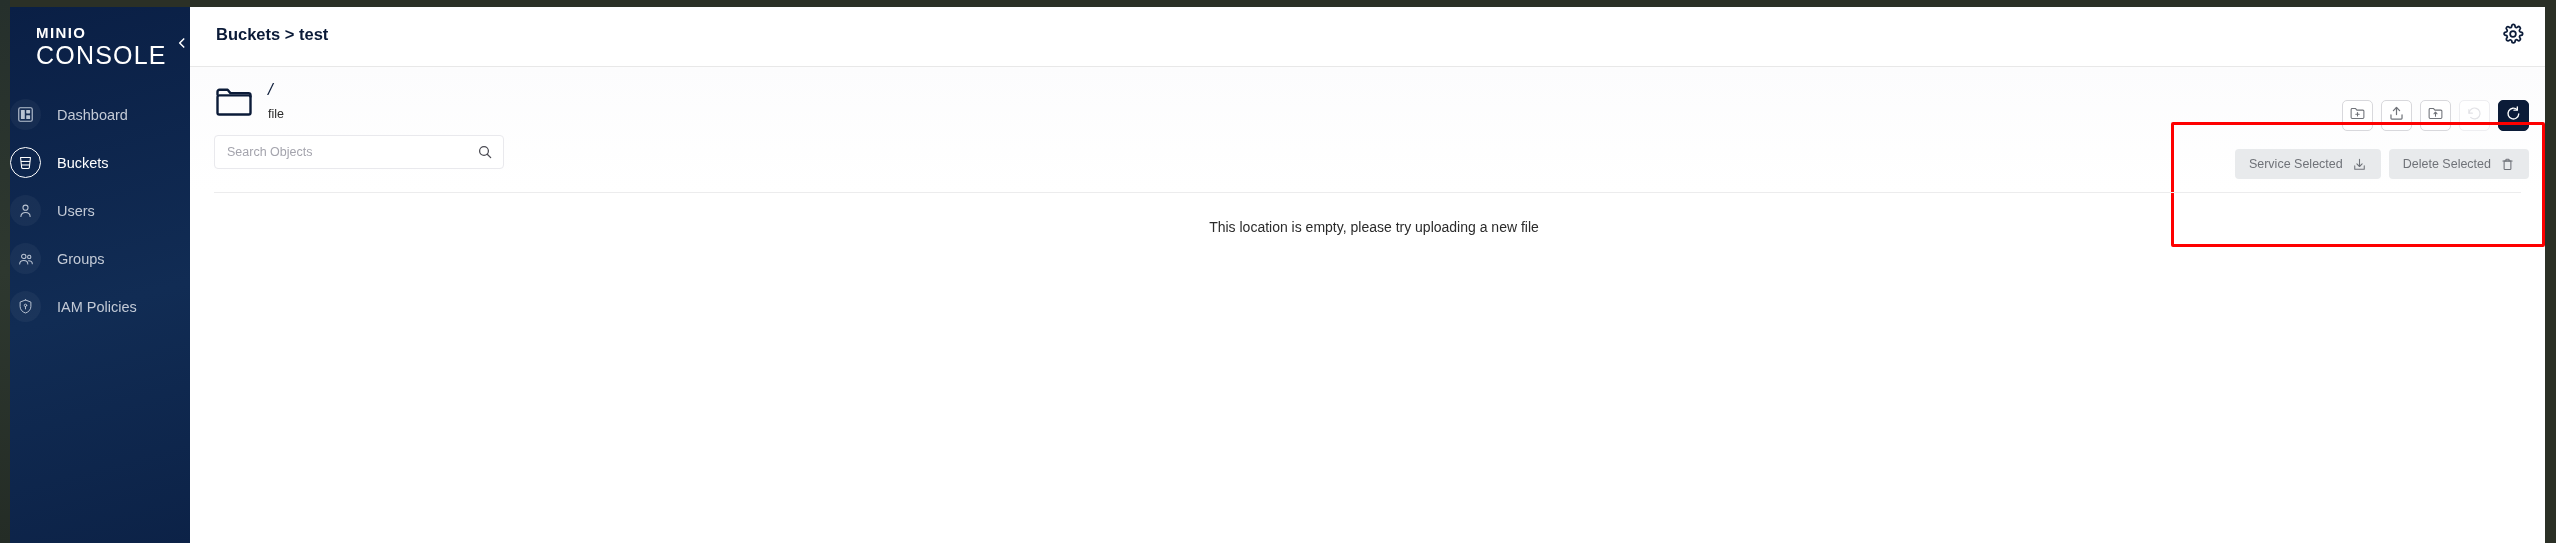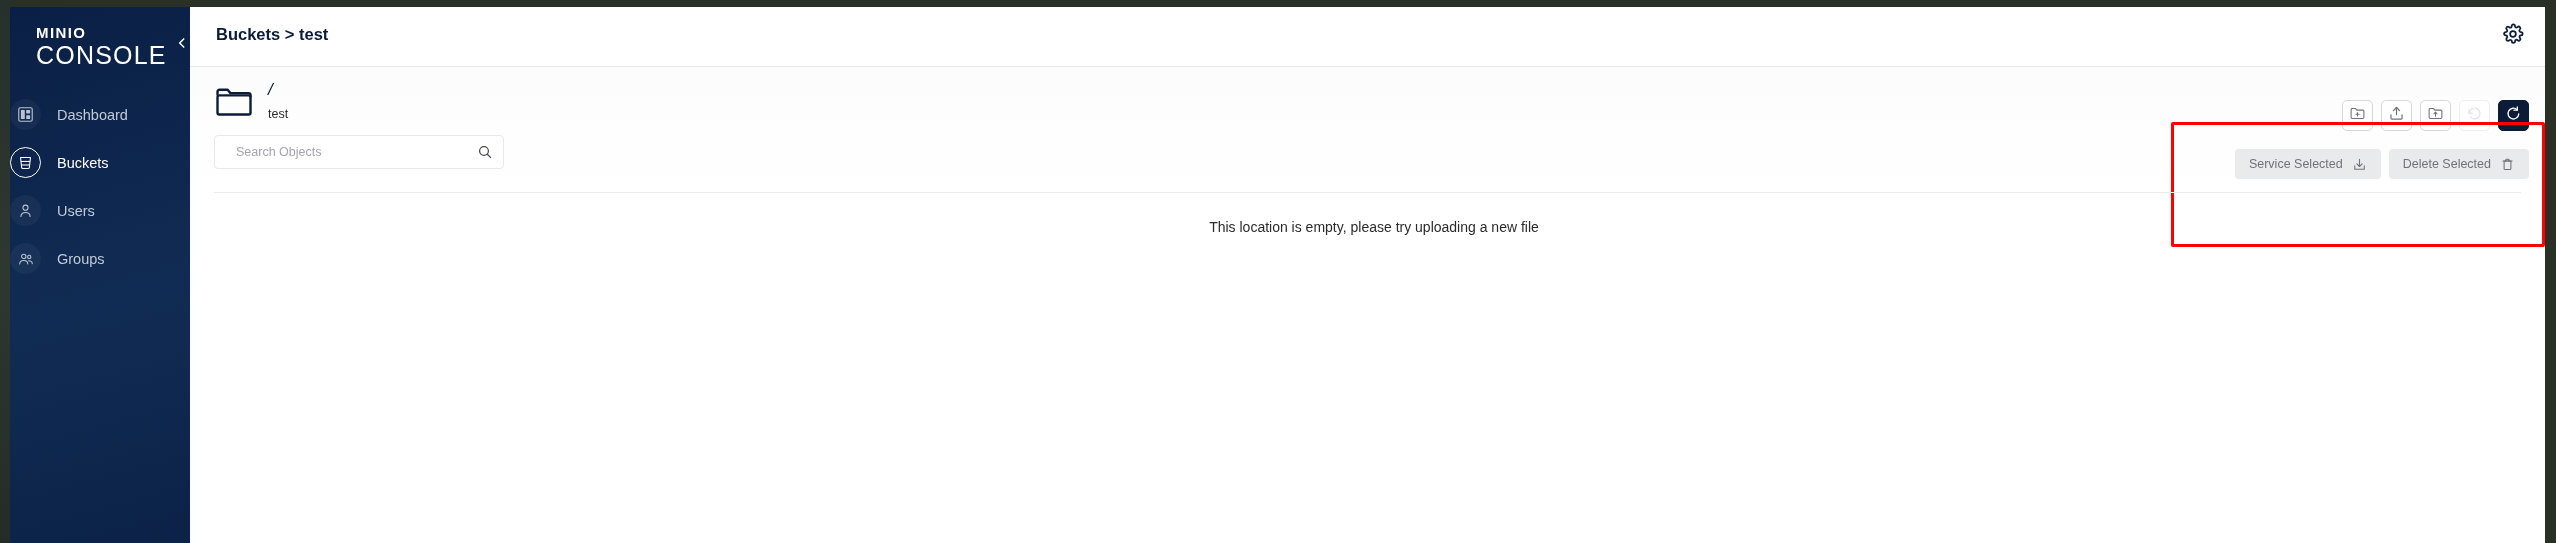--- a/index.html
+++ b/index.html
@@ -105,21 +105,21 @@
     line-height: 18px; font-style: italic;
   }
   .path-name {
     font-size: 12.5px; color: #2b2b2b; margin-top: 9px; line-height: 13px;
   }
   .search-box {
     position: absolute; left: 24px; top: 68px;
     width: 290px; height: 34px;
     border: 1px solid #e9e9ed; border-radius: 4px;
     background: #fff; display: flex; align-items: center;
-    padding: 0 10px 0 21px;
+    padding: 0 10px 0 12px;
   }
   .search-box input {
     border: 0; outline: 0; flex: 1;
     font-family: "Liberation Sans", sans-serif;
     font-size: 12.5px; color: #2b2b2b; background: transparent;
   }
   .search-box input::placeholder { color: #a4a4ad; }
   .search-icon { width: 16px; height: 16px; flex: 0 0 16px; cursor: pointer; }
 
   
@@ -225,20 +225,30 @@
             <circle cx="9" cy="8.5" r="2.9"></circle>
             <circle cx="16.3" cy="9.2" r="2.2"></circle>
             <path d="M3.6 18.5c0-3 2.4-4.6 5.4-4.6s5.4 1.6 5.4 4.6"></path>
             <path d="M15.4 14.2c2.6 0 5 1.2 5 4"></path>
           </svg>
         </span>
         <span class="nav-label">Groups</span>
       </div>
 
 
+      <div class="nav-item">
+        <span class="nav-icon">
+          <svg width="17" height="17" viewBox="0 0 24 24" fill="none" stroke="#b9c3d2" stroke-width="1.4" stroke-linecap="round" stroke-linejoin="round">
+            <path d="M12 2.8l7.6 3v6.1c0 4.6-3.2 7.9-7.6 9.3-4.4-1.4-7.6-4.7-7.6-9.3V5.8l7.6-3z"></path>
+            <circle cx="12" cy="10.4" r="1.7"></circle>
+            <line x1="12" y1="12.1" x2="12" y2="15.4"></line>
+          </svg>
+        </span>
+        <span class="nav-label">IAM Policies</span>
+      </div>
 
     </div>
   </div>
 
   <div class="main">
 
     <div class="topbar">
       <div class="breadcrumb">Buckets &gt; test</div>
       <div class="gear-btn">
         <span>
@@ -256,21 +266,21 @@
 
         <div class="folder-row">
           <span class="folder-icon">
             <svg width="40" height="36" viewBox="0 0 40 36" fill="none" stroke="#0b1b38" stroke-width="2.4" stroke-linejoin="round" stroke-linecap="round">
               <path d="M3.5 10.5V7.8a2 2 0 0 1 2-2h8.1l2.8 3.3h18.1a2 2 0 0 1 2 2v1.4"></path>
               <path d="M3.5 13.2a1.8 1.8 0 0 1 1.8-1.8h29.4a1.8 1.8 0 0 1 1.8 1.8v15.5a1.8 1.8 0 0 1-1.8 1.8H5.3a1.8 1.8 0 0 1-1.8-1.8V13.2z"></path>
             </svg>
           </span>
           <span class="path-block">
             <span class="path-slash">/</span>
-            <span class="path-name" style="display:block">test</span>
+            <span class="path-name" style="display:block">file</span>
           </span>
         </div>
 
         <div class="search-box">
           <input type="text" value="" placeholder="Search Objects" style="">
           <span class="search-icon">
             <svg width="16" height="16" viewBox="0 0 24 24" fill="none" stroke="#4a4a52" stroke-width="1.9" stroke-linecap="round">
               <circle cx="10.5" cy="10.5" r="6.6"></circle>
               <line x1="15.4" y1="15.4" x2="20.5" y2="20.5"></line>
             </svg>

